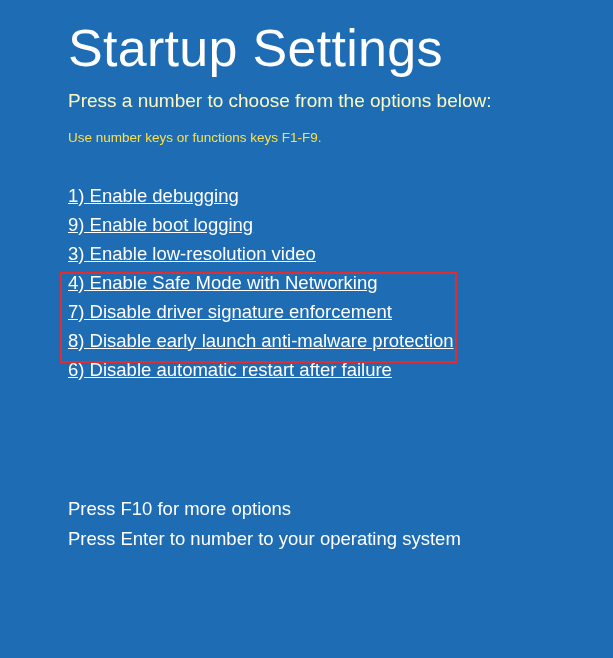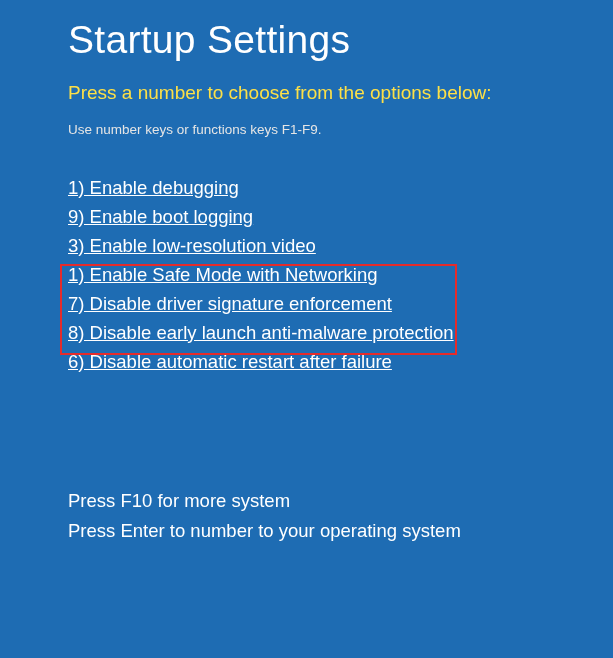--- a/index.html
+++ b/index.html
@@ -14,36 +14,36 @@
       font-family: "Segoe UI", "Segoe UI Light", Arial, sans-serif;
       color: #ffffff;
       padding: 0;
       overflow: hidden;
     }
     .container {
       padding-left: 68px;
       padding-top: 18px;
     }
     .title {
-      font-size: 39px;
+      font-size: 52px;
       font-weight: 300;
       letter-spacing: 0.3px;
-      margin-bottom: 20px;
+      margin-bottom: 12px;
     }
     .prompt {
       font-size: 19px;
       font-weight: 300;
       margin-bottom: 18px;
-      color: #fde047;
+      color: #fef9c3;
     }
     .hint {
       font-size: 13.5px;
       font-weight: 300;
       margin-bottom: 42px;
-      color: #e5e5e5;
+      color: #fde047;
     }
     .options {
       position: relative;
       font-size: 18.5px;
       font-weight: 300;
       line-height: 1.0;
       text-decoration: underline;
     }
     .option {
       margin-bottom: 10.5px;
@@ -71,24 +71,24 @@
 
 <div class="container">
   <h1 class="title">Startup Settings</h1>
   <div class="prompt">Press a number to choose from the options below:</div>
   <div class="hint">Use number keys or functions keys F1-F9.</div>
 
   <div class="options">
     <div class="option">1) Enable debugging</div>
     <div class="option">9) Enable boot logging</div>
     <div class="option">3) Enable low-resolution video</div>
-    <div class="option">1) Enable Safe Mode with Networking</div>
+    <div class="option">4) Enable Safe Mode with Networking</div>
     <div class="option">7) Disable driver signature enforcement</div>
     <div class="option">8) Disable early launch anti-malware protection</div>
     <div class="option">6) Disable automatic restart after failure</div>
     <div class="highlight-box"></div>
   </div>
 
   <div class="footer">
-    <div class="footer-line">Press F10 for more system</div>
+    <div class="footer-line">Press F10 for more options</div>
     <div class="footer-line">Press Enter to number to your operating system</div>
   </div>
 </div>
 
 </body></html>

